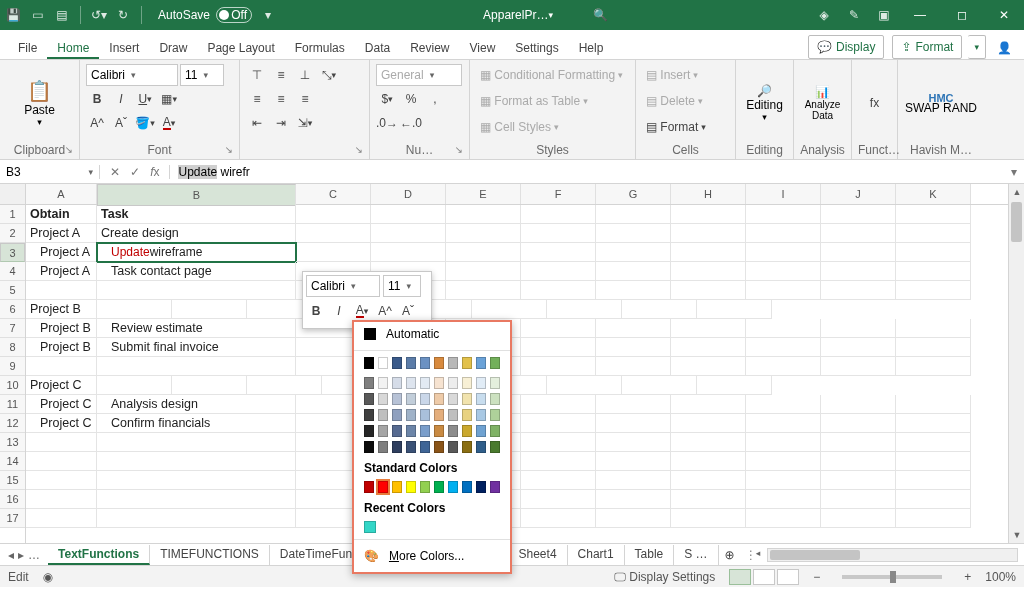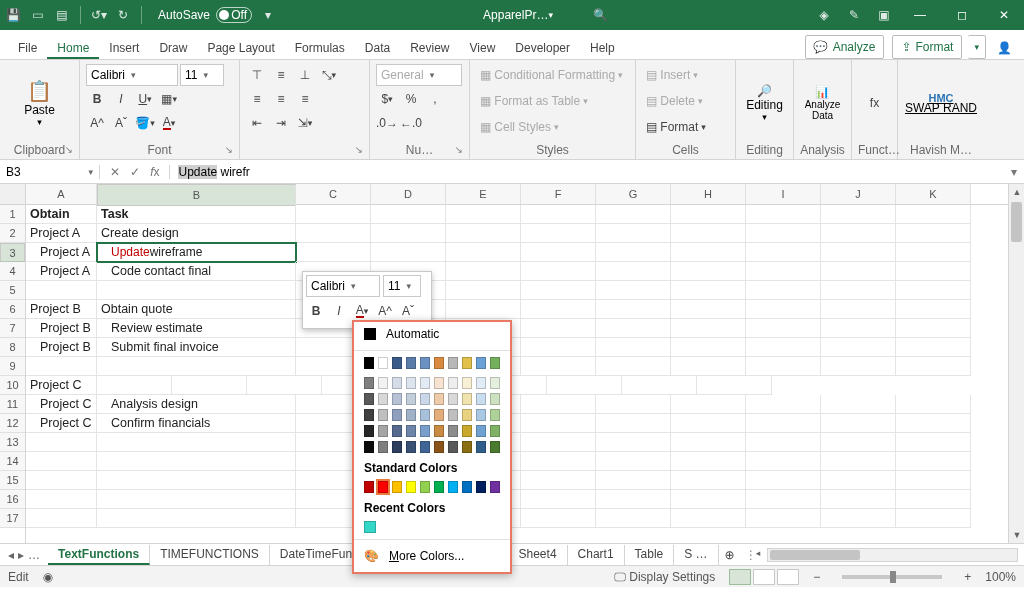--- a/index.html
+++ b/index.html
@@ -145,25 +145,25 @@
   <div id="ribbon-tabs-host" style="display: flex;">
       <div class="rtab">File</div>
       <div class="rtab active">Home</div>
       <div class="rtab">Insert</div>
       <div class="rtab">Draw</div>
       <div class="rtab">Page Layout</div>
       <div class="rtab">Formulas</div>
       <div class="rtab">Data</div>
       <div class="rtab">Review</div>
       <div class="rtab">View</div>
-      <div class="rtab">Developer</div>
+      <div class="rtab">Settings</div>
       <div class="rtab">Help</div>
     </div>
   <div class="rtab-spacer"></div>
-  <div class="rtab-btn">💬 <span>Analyze</span></div>
+  <div class="rtab-btn">💬 <span>Display</span></div>
   <div class="rtab-share-group">
     <div class="rtab-btn">⇪ <span>Format</span></div>
     <div class="rtab-btn">
         <span class="caret">▾</span>
       </div>
   </div>
   <span class="ib" style="margin-left:6px;">👤</span>
 </div>
 
 <div class="ribbon">
@@ -299,21 +299,21 @@
   </div>
 
   <div class="group" style="width:46px;">
     <div class="group-body" style="align-items:center;justify-content:center;">
         <span class="ib">fx</span>
       </div>
     <div class="group-label"><span>Funct…</span></div>
   </div>
 
   <div class="group" style="width:86px;border-right:none;">
-    <div class="group-body row" style="justify-content:center;gap:6px;text-decoration:underline;">
+    <div class="group-body row" style="justify-content:center;gap:6px;">
       <div style="text-align:center;font-size:9px;line-height:10px;">
         <div style="color:#2e75b6;font-weight:700;font-size:11px;">HMC</div>
         <div>SWAP RAND</div>
       </div>
     </div>
     <div class="group-label"><span>Havish M…</span></div>
   </div>
 </div>
 
 <div class="fx-row">
@@ -407,21 +407,21 @@
           <div class="cell" style="width: 75px;"></div>
           <div class="cell" style="width: 75px;"></div>
           <div class="cell" style="width: 75px;"></div>
           <div class="cell" style="width: 75px;"></div>
           <div class="cell" style="width: 75px;"></div>
           <div class="cell" style="width: 75px;"></div>
           <div class="cell" style="width: 75px;"></div>
         </div>
         <div class="crow">
           <div class="cell indent" style="width: 71px;">Project A</div>
-          <div class="cell indent" style="width: 199px;">Code contact final</div>
+          <div class="cell indent" style="width: 199px;">Task contact page</div>
           <div class="cell" style="width: 75px;"></div>
           <div class="cell" style="width: 75px;"></div>
           <div class="cell" style="width: 75px;"></div>
           <div class="cell" style="width: 75px;"></div>
           <div class="cell" style="width: 75px;"></div>
           <div class="cell" style="width: 75px;"></div>
           <div class="cell" style="width: 75px;"></div>
           <div class="cell" style="width: 75px;"></div>
           <div class="cell" style="width: 75px;"></div>
         </div>
@@ -433,21 +433,20 @@
           <div class="cell" style="width: 75px;"></div>
           <div class="cell" style="width: 75px;"></div>
           <div class="cell" style="width: 75px;"></div>
           <div class="cell" style="width: 75px;"></div>
           <div class="cell" style="width: 75px;"></div>
           <div class="cell" style="width: 75px;"></div>
           <div class="cell" style="width: 75px;"></div>
         </div>
         <div class="crow">
           <div class="cell" style="width: 71px;">Project B</div>
-          <div class="cell" style="width: 199px;">Obtain quote</div>
           <div class="cell" style="width: 75px;"></div>
           <div class="cell" style="width: 75px;"></div>
           <div class="cell" style="width: 75px;"></div>
           <div class="cell" style="width: 75px;"></div>
           <div class="cell" style="width: 75px;"></div>
           <div class="cell" style="width: 75px;"></div>
           <div class="cell" style="width: 75px;"></div>
           <div class="cell" style="width: 75px;"></div>
           <div class="cell" style="width: 75px;"></div>
         </div>

